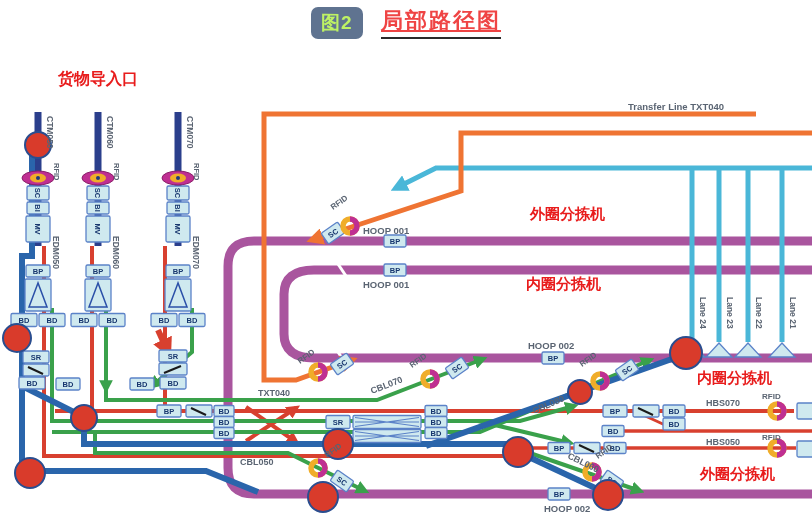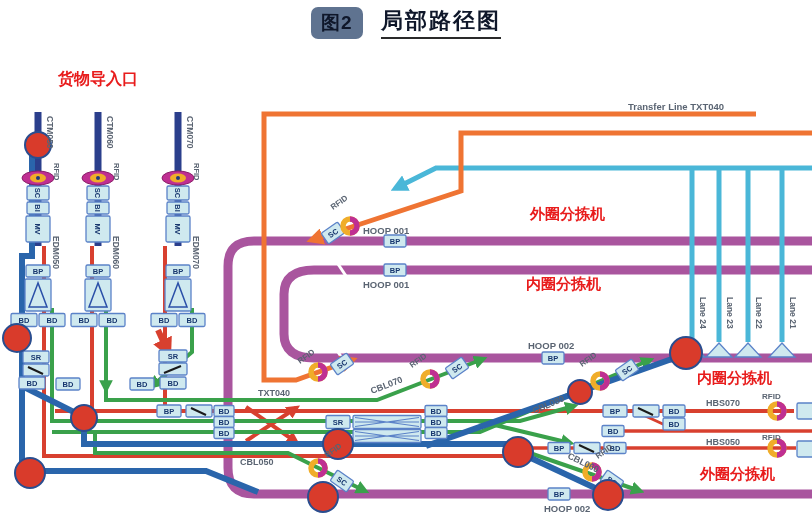--- a/index.html
+++ b/index.html
@@ -1,21 +1,21 @@
 <!DOCTYPE html>
 <html><head>
 <meta charset="utf-8">
 <style>
   html,body{margin:0;padding:0;background:#fff;}
   body{width:812px;height:518px;position:relative;font-family:"Liberation Sans",sans-serif;overflow:hidden;}
   .hdr{position:absolute;top:6px;left:0;width:100%;text-align:center;z-index:5;}
-  .badge{display:inline-block;background:#5f7390;color:#0f172a;font-weight:bold;font-size:19px;
+  .badge{display:inline-block;background:#5f7390;color:#bef264;font-weight:bold;font-size:19px;
          padding:3px 10px;border-radius:7px;vertical-align:middle;letter-spacing:1px;}
-  .ttl{display:inline-block;color:#0f172a;font-weight:bold;font-size:22px;margin-left:14px;
-       border-bottom:2.5px solid #2a2a2a;padding-bottom:1px;vertical-align:middle;letter-spacing:2px;}
+  .ttl{display:inline-block;color:#ef4444;font-weight:bold;font-size:22px;margin-left:14px;
+       border-bottom:2.5px solid #2a2a2a;padding-bottom:1px;vertical-align:middle;letter-spacing:2px;text-decoration:underline;}
   #diagram{position:absolute;top:0;left:0;}
   svg text{font-family:"Liberation Sans",sans-serif;}
 </style>
 </head>
 <body>
 
 <div class="hdr">
   <span class="badge">图2</span>
   <span class="ttl">局部路径图</span>
 </div>

